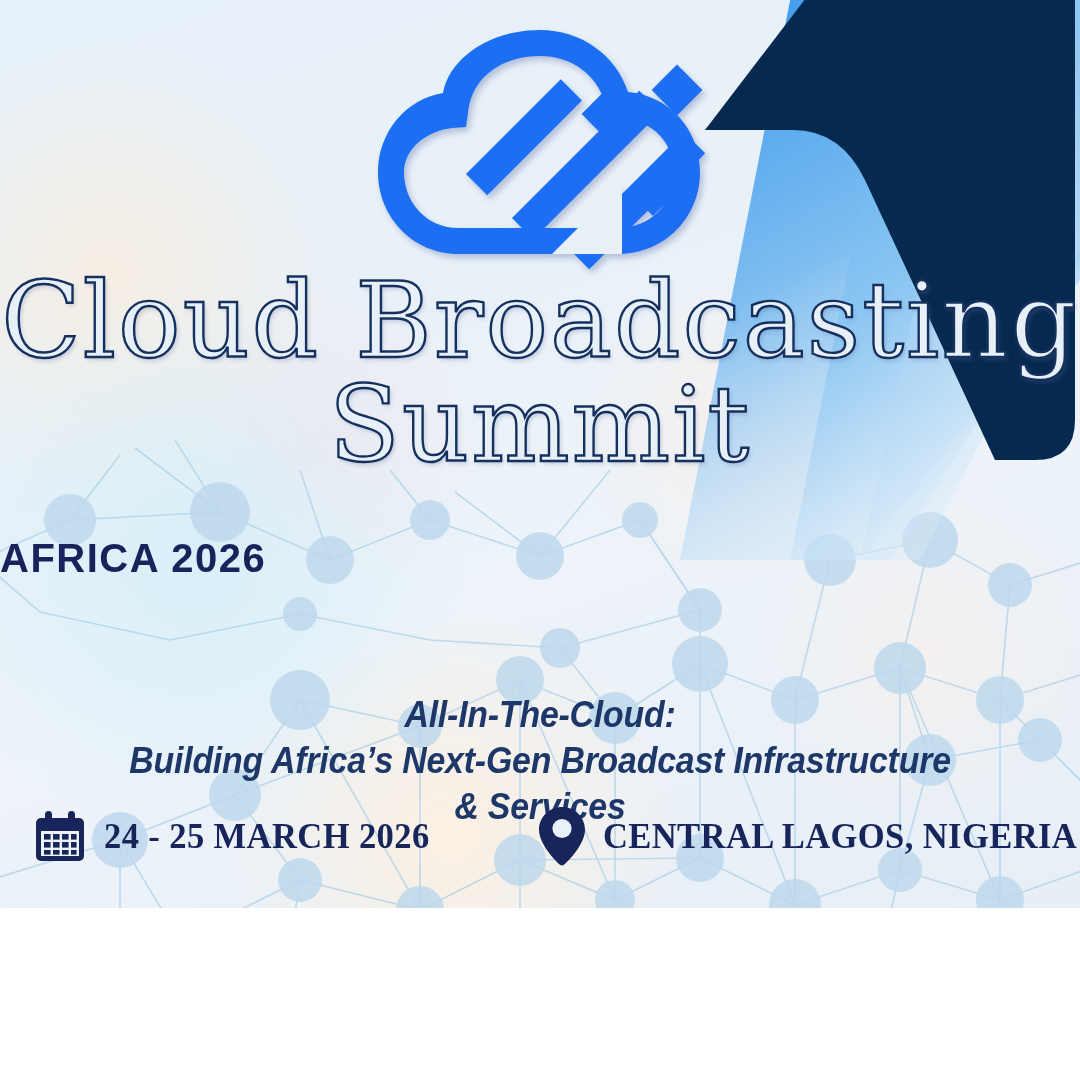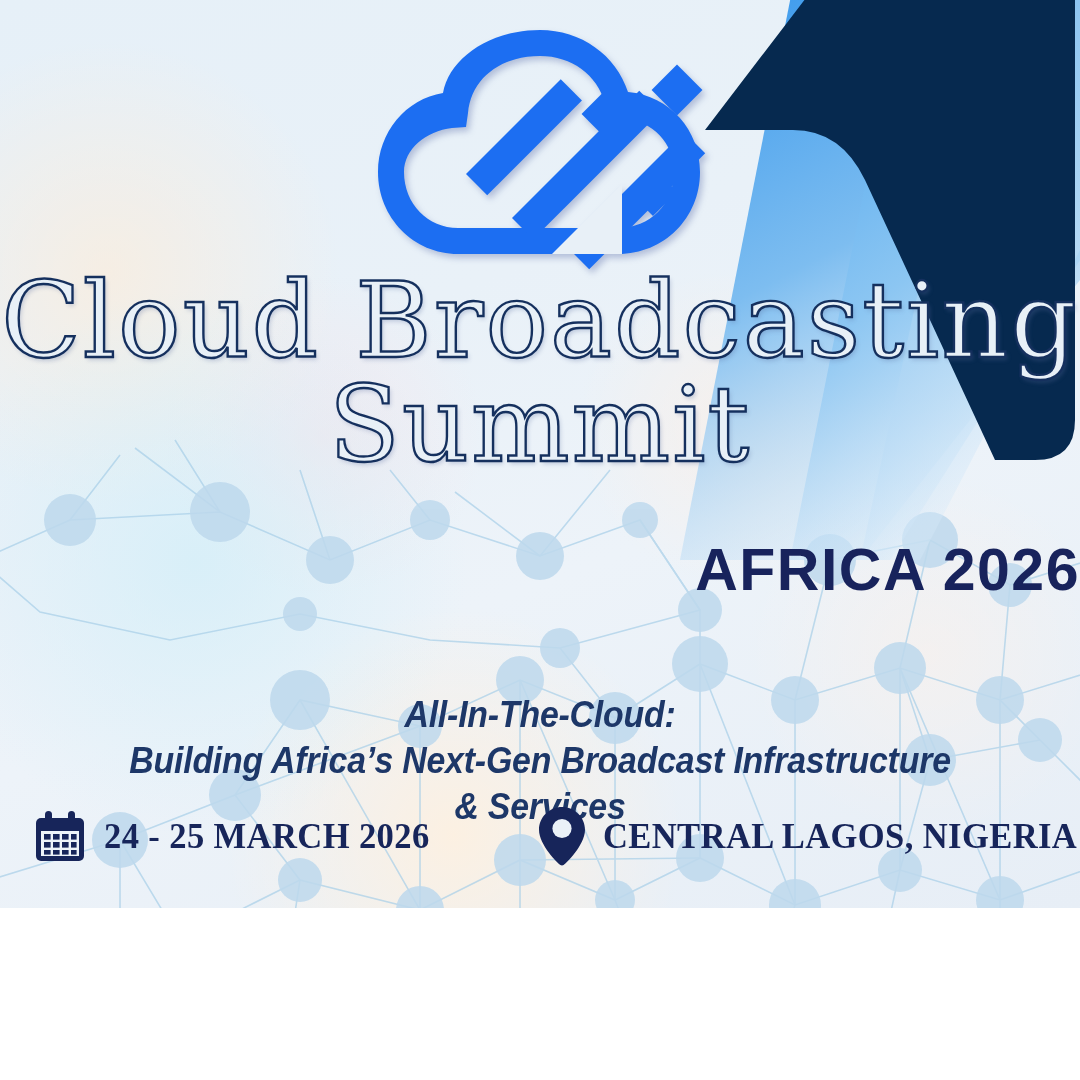--- a/index.html
+++ b/index.html
@@ -46,22 +46,22 @@
     -webkit-text-stroke:2.4px #15305e;
     letter-spacing:2px;
     line-height:0.96;
     text-shadow:2px 3px 4px rgba(90,110,160,0.30);
   }
   .title-line.l1{font-size:104px;}
   .title-line.l2{font-size:104px;margin-top:4px;}
 
   
   .subtitle{
-    position:absolute;top:536px;left:0;right:0;text-align:right;
-    font-size:59px;font-weight:bold;color:#18235c;letter-spacing:1.5px;
+    position:absolute;top:536px;left:0;right:0;text-align:left;
+    font-size:40px;font-weight:bold;color:#18235c;letter-spacing:1.5px;
   }
 
   
   .tagline{
     position:absolute;top:692px;left:0;right:0;text-align:center;
     color:#1d3768;
     font-weight:bold;font-style:italic;
     font-size:36px;line-height:1.28;
     letter-spacing:-0.2px;
     transform:scaleX(0.94);

